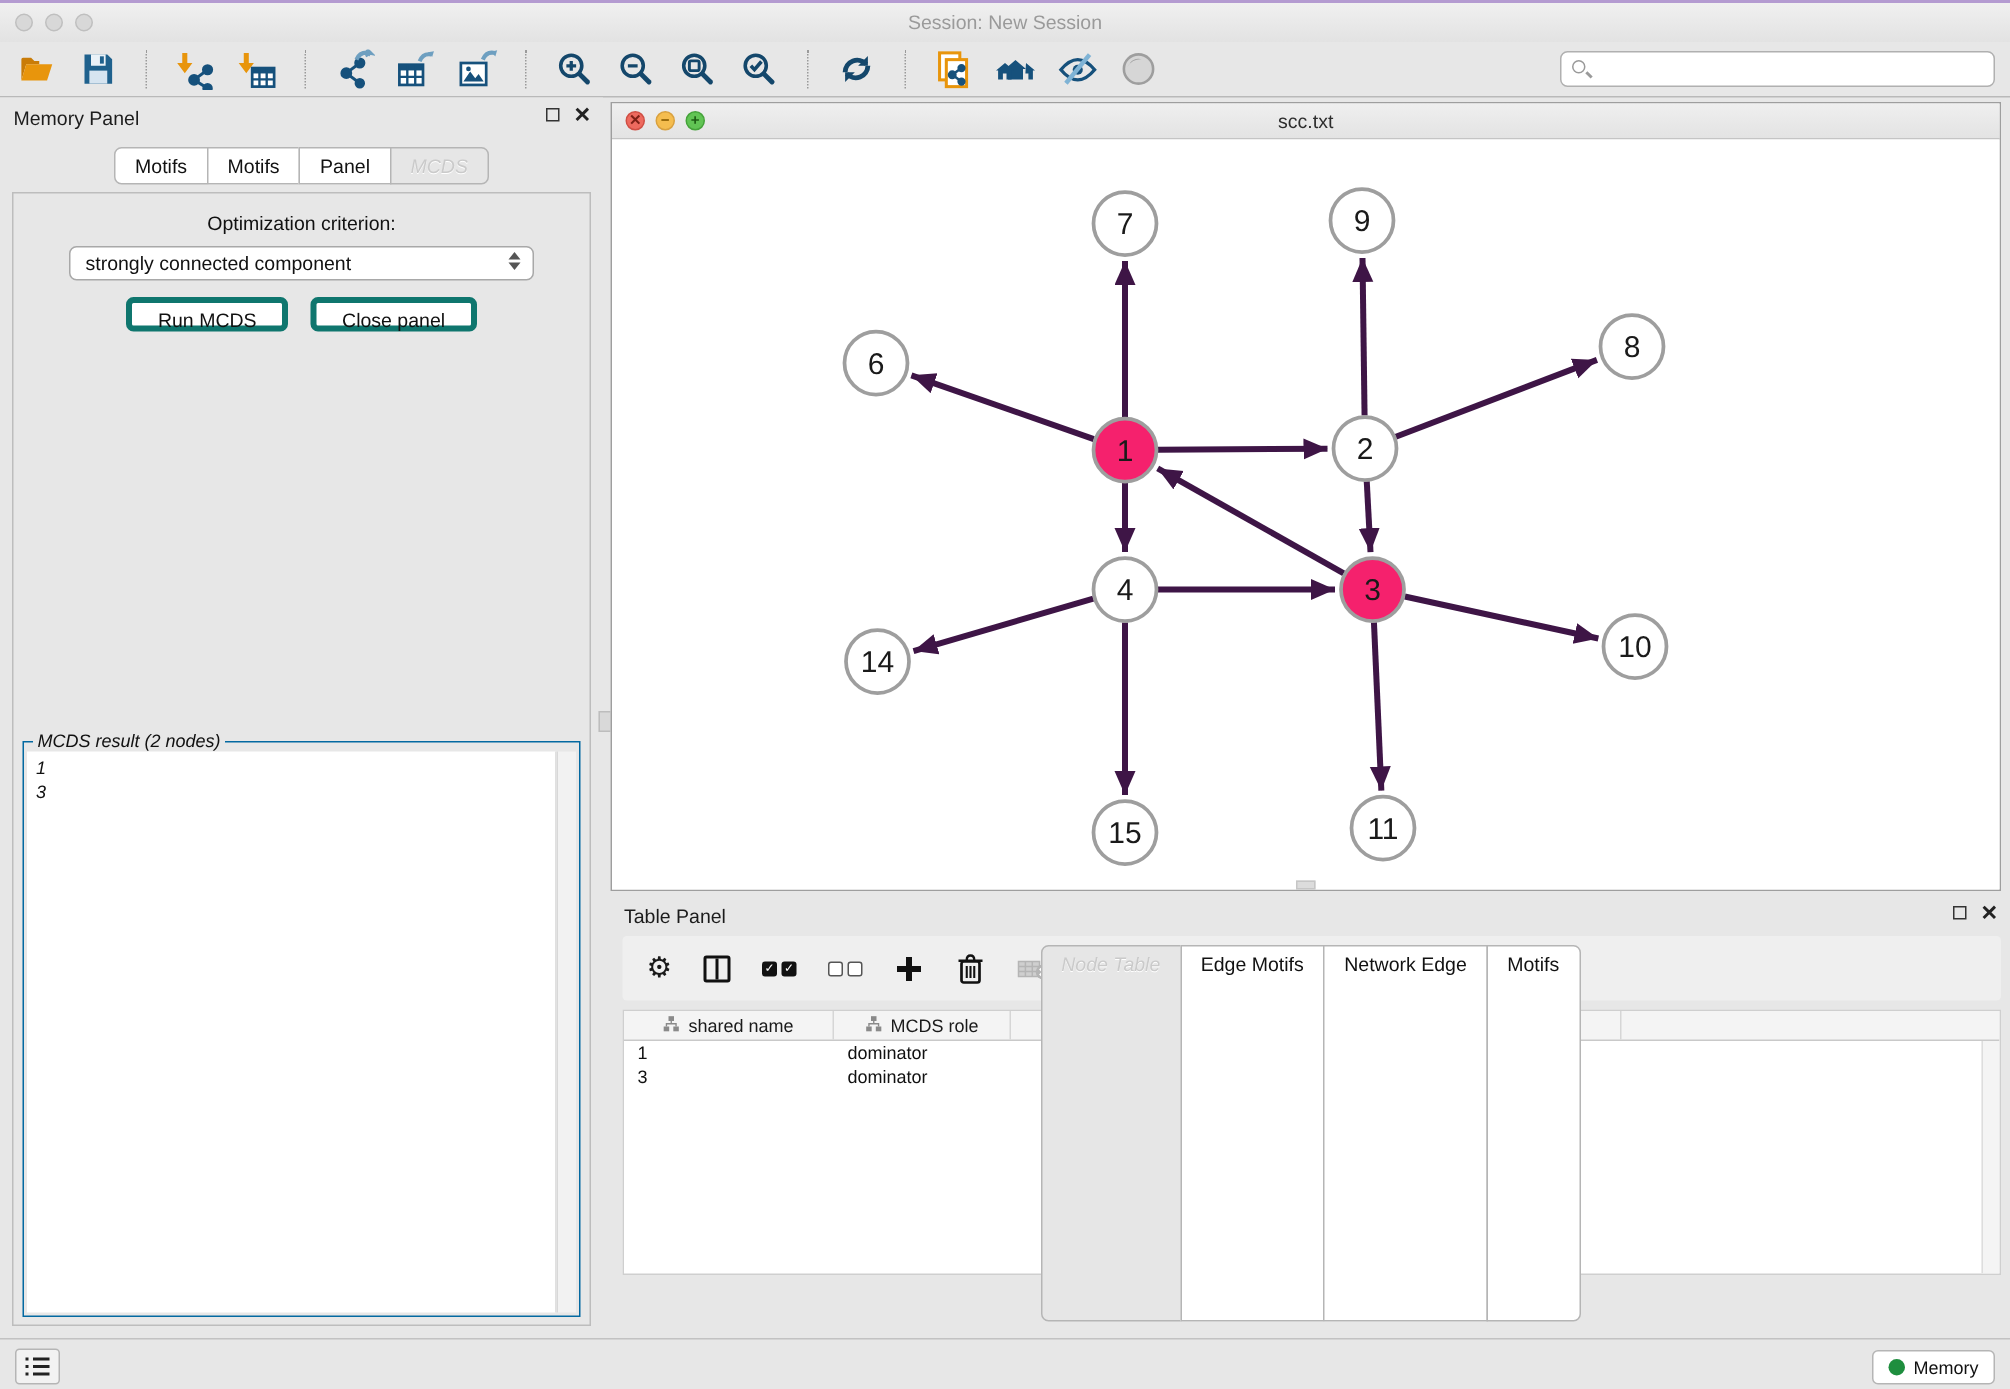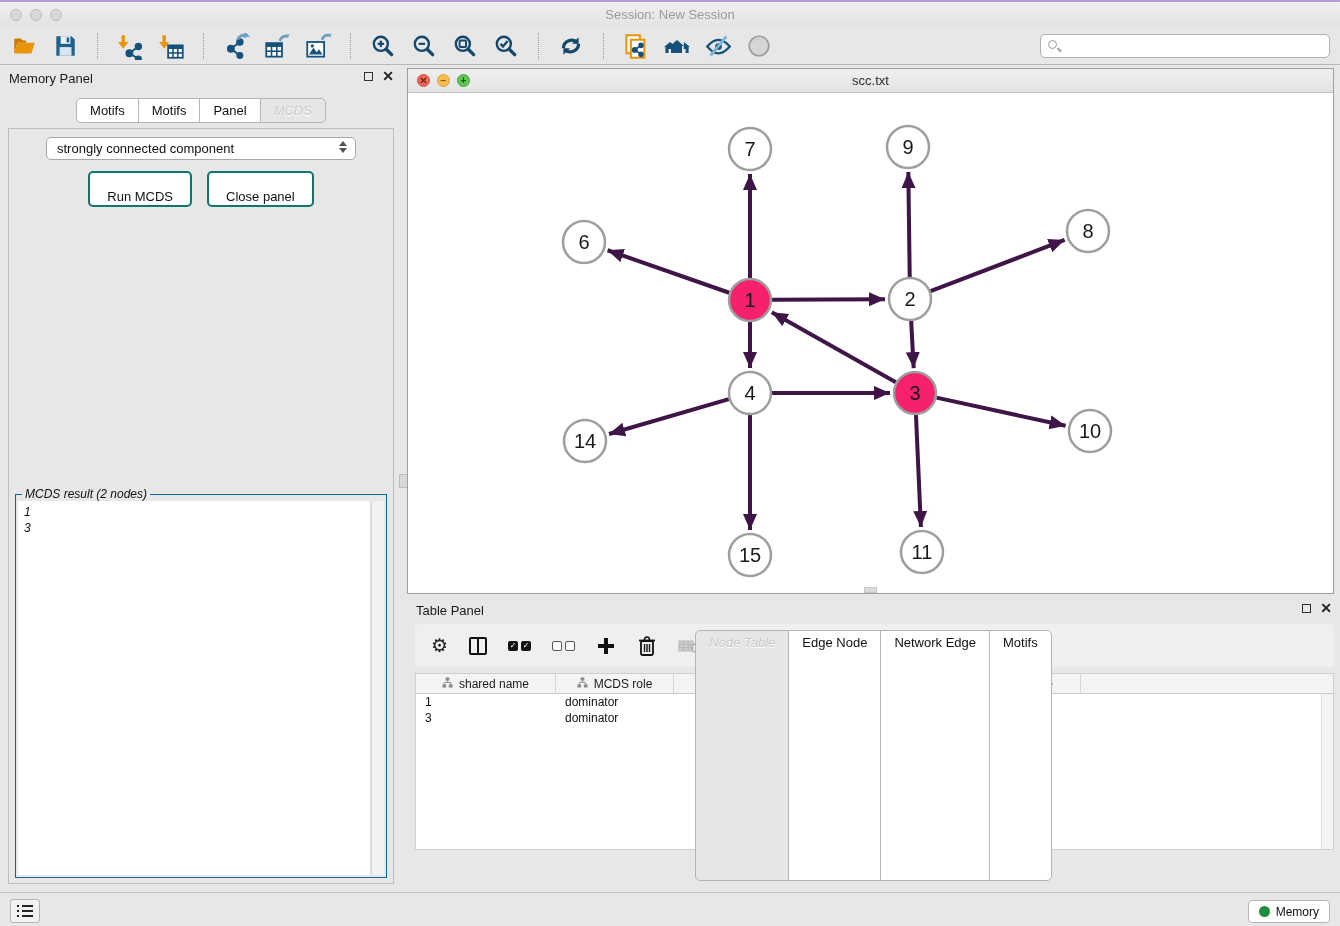--- a/index.html
+++ b/index.html
@@ -46,22 +46,22 @@
     border:1px solid #bdbdbd; background:#e7e7e7; }
   .opt-label { margin-top:12px; text-align:center; font-size:13px; color:#111; }
   .dropdown { position:relative; margin:8px auto 0 auto; width:310px; height:23px;
     background:#fff; border:1px solid #a8a8a8; border-radius:5px;
     font-size:13px; color:#111; line-height:21px; padding-left:10px; cursor:pointer; }
   .dd-arrows { position:absolute; right:8px; top:3px; display:flex; flex-direction:column; gap:2px; }
   .dd-arrows i { display:block; width:0; height:0; border-left:4px solid transparent; border-right:4px solid transparent; }
   .dd-up { border-bottom:5px solid #555; }
   .dd-down { border-top:5px solid #555; }
   .cp-buttons { margin-top:11px; display:flex; justify-content:center; gap:15px; }
-  .btn { height:23px; background:#fff; border:2px solid #0f766e; border-radius:5px;
-    font-size:13px; color:#111; padding:16px 17px; cursor:pointer; font-family:inherit; }
+  .btn { height:23px; background:#fff; border:4px solid #0f766e; border-radius:5px;
+    font-size:13px; color:#111; padding:4px 17px; cursor:pointer; font-family:inherit; }
   .result-group { position:absolute; left:6px; right:6px; top:365px; bottom:5px;
     border:1px solid #0369a1;font-style:italic; }
   .result-legend { position:absolute; left:6px; top:-8px; background:#e7e7e7; padding:0 3px;
     font-size:12px; color:#111; }
   .result-box { position:absolute; left:2px; right:15px; top:6px; bottom:2px; background:#fff;
     border-right:1px solid #e0e0e0; font-size:12px; color:#111; padding:3px 6px; line-height:16px; white-space:pre; }
   .result-scroll { position:absolute; right:2px; top:6px; bottom:2px; width:13px;
     background:#f2f2f2; border-left:1px solid #d8d8d8; cursor:pointer; }
   .v-splitter-handle { position:absolute; left:399px; top:472px; width:9px; height:14px;
     background:#d9d9d9; border:1px solid #bdbdbd; cursor:col-resize; }
@@ -289,20 +289,21 @@
       <span class="ph-close">✕</span>
     </span>
   </div>
   <div class="seg-tabs" id="cp-tabs">
       <div class="seg-tab">Motifs</div>
       <div class="seg-tab">Motifs</div>
       <div class="seg-tab">Panel</div>
       <div class="seg-tab disabled-active">MCDS</div>
     </div>
   <div class="cp-content">
+    <div class="opt-label">Optimization criterion:</div>
     <div class="dropdown">
       <span>strongly connected component</span>
       <span class="dd-arrows">
           <i class="dd-up"></i>
           <i class="dd-down"></i>
         </span>
     </div>
     <div class="cp-buttons">
       <button class="btn">Run MCDS</button>
       <button class="btn">Close panel</button>
@@ -507,21 +508,21 @@
           <div class="td-cell" style="width: 118px; text-align: left; padding: 0px 0px 0px 9px;">dominator</div>
           <div class="td-cell" style="width: 158px; text-align: right; padding: 0px 14px 0px 0px;">3</div>
           <div class="td-cell" style="width: 164px; text-align: right; padding: 0px 14px 0px 0px;">2</div>
           <div class="td-cell" style="width: 85px; text-align: left; padding: 0px 0px 0px 9px;">3</div>
         </div>
       </div>
     <div class="tbl-scroll"></div>
   </div>
   <div class="tp-tabs seg-tabs" id="tp-tabs" style="position:absolute;">
       <div class="seg-tab disabled-active">Node Table</div>
-      <div class="seg-tab">Edge Node</div>
+      <div class="seg-tab">Edge Motifs</div>
       <div class="seg-tab">Network Edge</div>
       <div class="seg-tab">Motifs</div>
     </div>
 </div>
 
 <div class="statusbar">
   <div class="list-btn">
     <svg width="18" height="14" viewBox="0 0 18 14">
       <g stroke="#222" stroke-width="2">
         <line x1="1" y1="2" x2="3" y2="2"></line>

